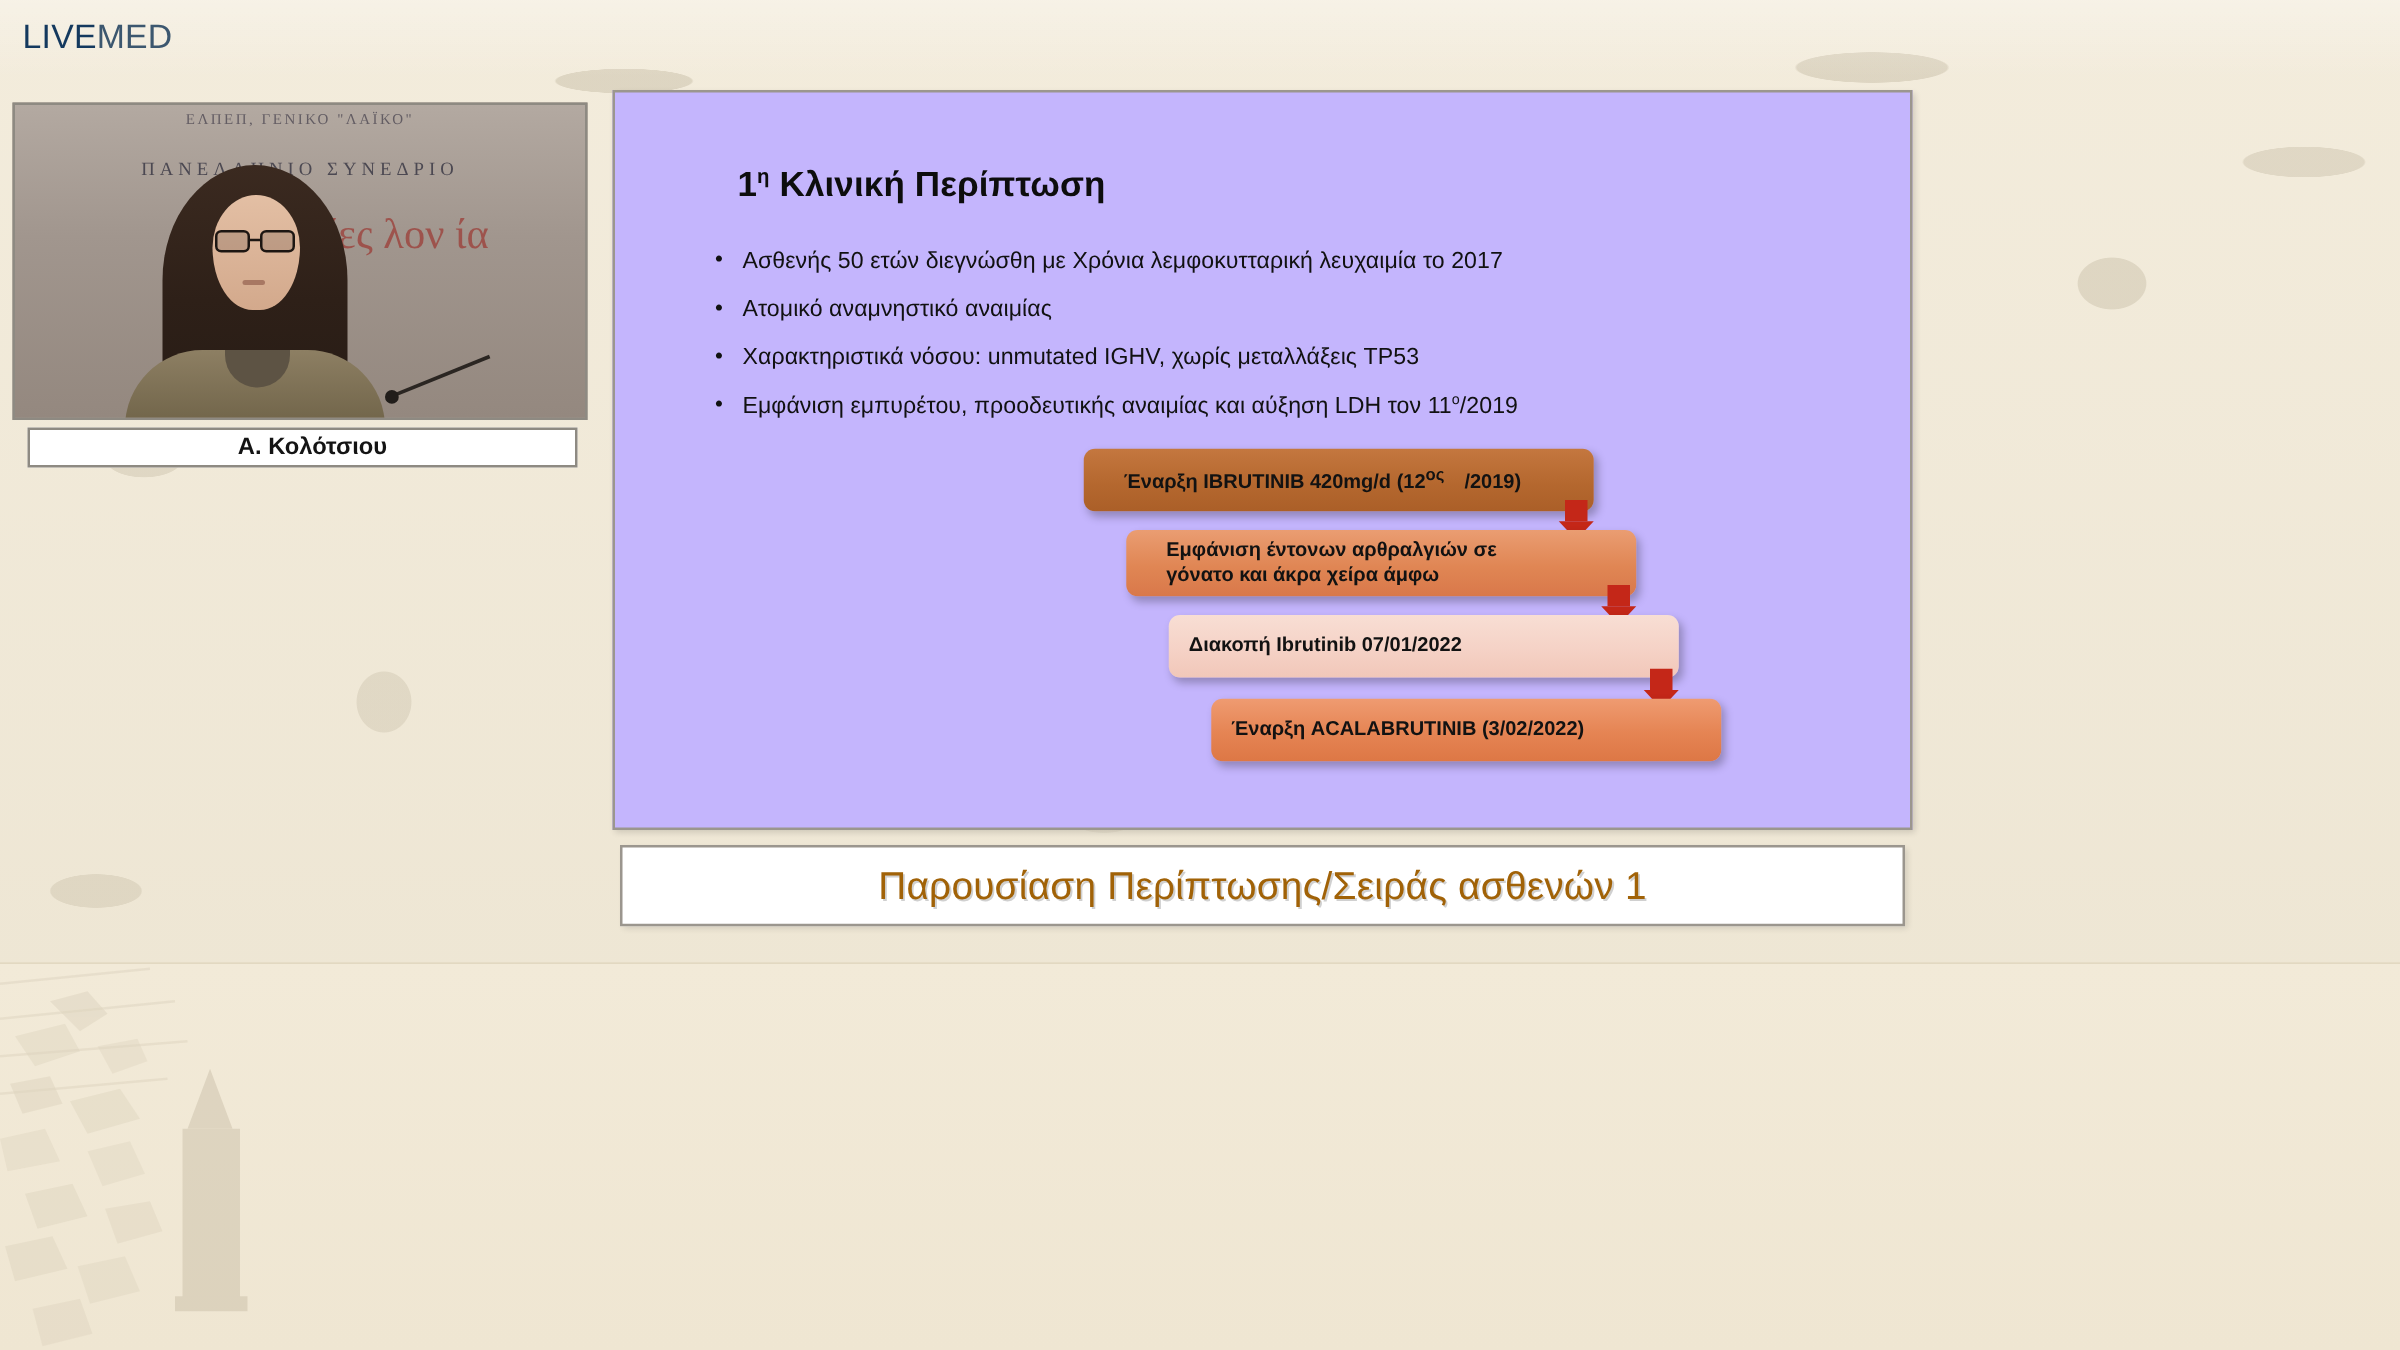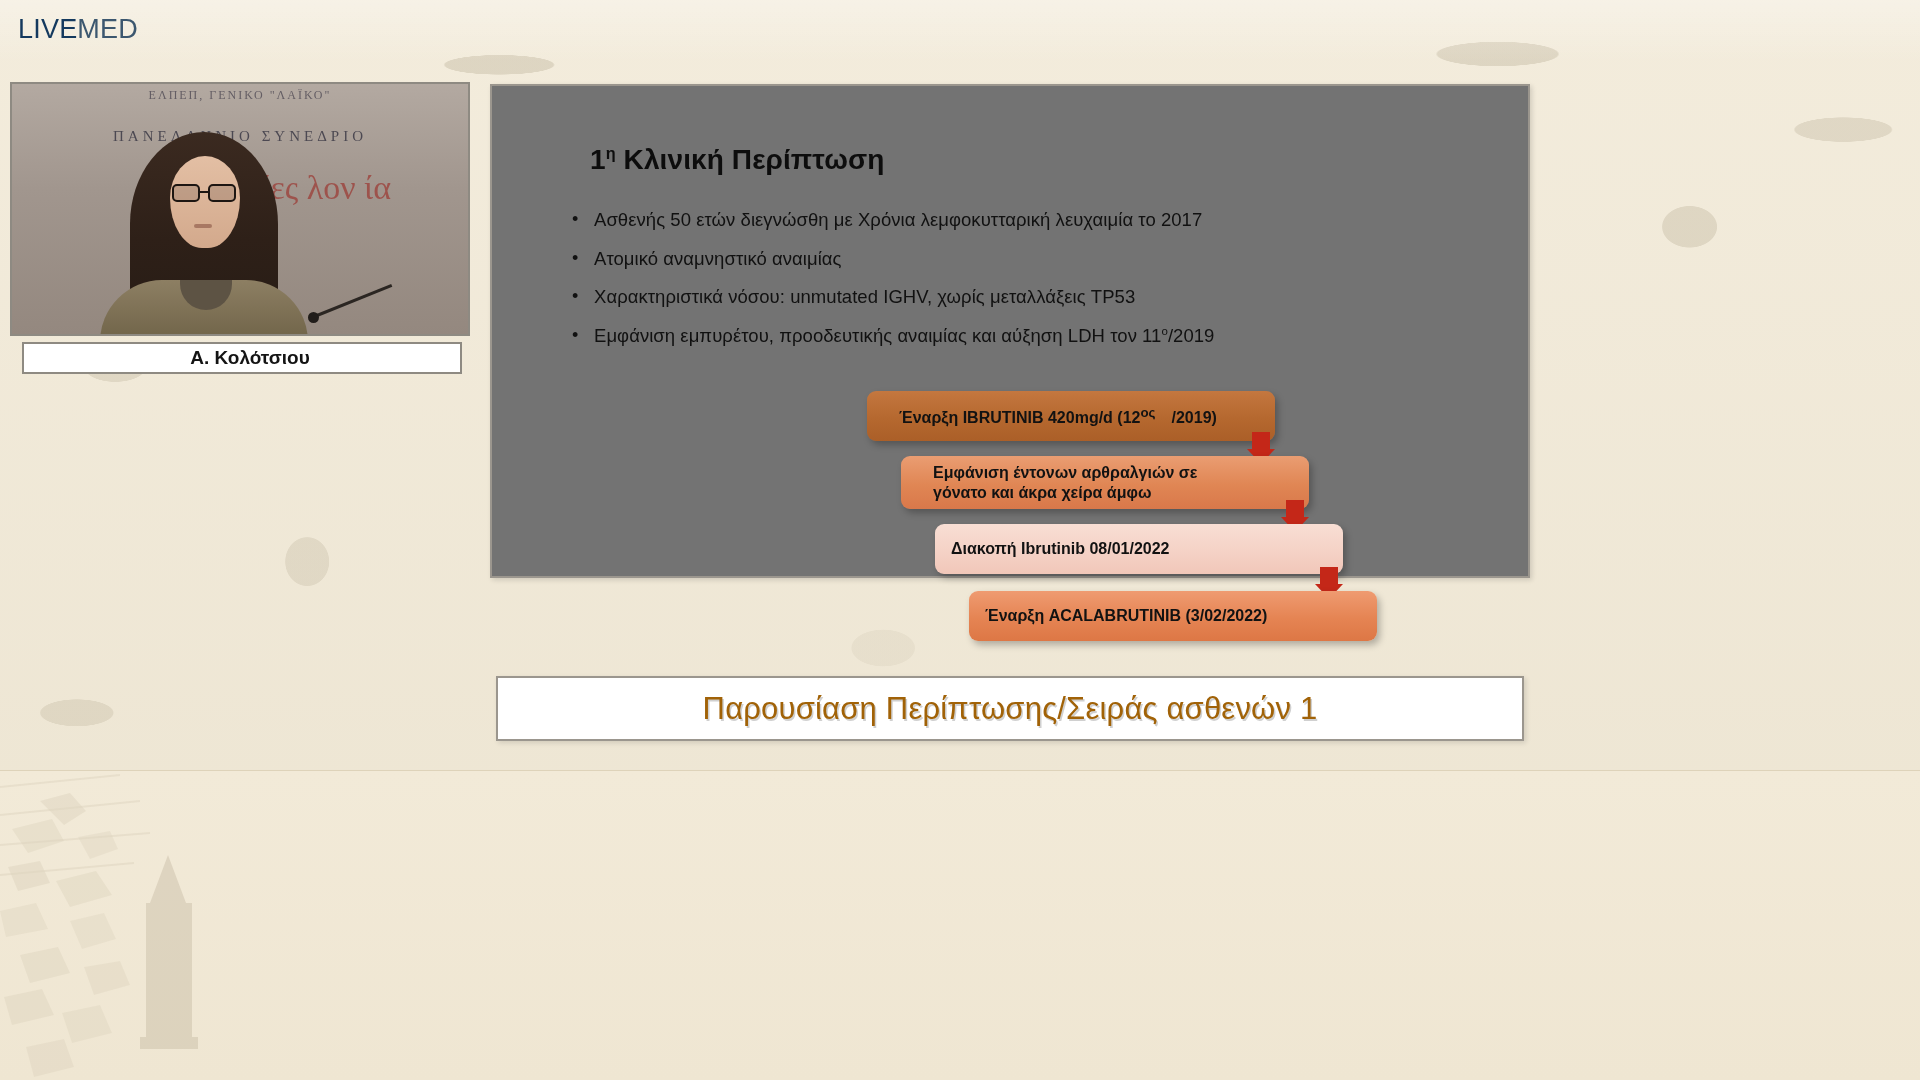--- a/index.html
+++ b/index.html
@@ -115,41 +115,41 @@
     background:#ffffff; border:2px solid #8e8a82; z-index:6;
     display:flex; align-items:center; justify-content:center;padding-left:16px;
   }
   #name-plate span {
     font-size:19px; font-weight:bold; color:#141414;
     text-shadow:1px 1px 0 rgba(255,255,255,.9);
   }
 
   
   #slide {
-    position:absolute; left:490px; top:84px; width:1040px; height:494px;
-    background:#737373; border:2px solid #9b968e; z-index:5;
+    position:absolute; left:490px; top:72px; width:1040px; height:592px;
+    background:#c4b5fd; border:2px solid #9b968e; z-index:5;
     box-shadow:2px 2px 5px rgba(0,0,0,.14);
   }
   #slide-title {
     position:absolute; left:98px; top:58px;
     font-size:28px; font-weight:bold; color:#0d0d0d; letter-spacing:.1px;
   }
   #slide-title sup { font-size:.58em; vertical-align:super; font-weight:bold; }
 
   #bullets { position:absolute; left:80px; top:122px; width:900px; }
   .bullet {
     display:flex; align-items:flex-start;
     font-size:18.5px; color:#111; line-height:1.28; margin-bottom:15px;
     letter-spacing:.05px;
   }
   .bullet .dot { width:22px; flex:0 0 22px; text-align:left; font-size:18px; }
   .bullet sup { font-size:.62em; vertical-align:super; }
 
   
-  #flow { position:absolute; left:0; top:0; width:1040px; height:592px;margin-top:20px; }
+  #flow { position:absolute; left:0; top:0; width:1040px; height:592px; }
   .fbox {
     position:absolute; border-radius:9px;
     display:flex; align-items:center;
     box-shadow:3px 4px 7px rgba(0,0,0,.26);
   }
   .fbox span {
     font-size:16px; font-weight:bold; color:#121212;
     padding-left:16px; line-height:1.22;
   }
   #fbox1 {
@@ -269,21 +269,21 @@
 
     <div class="fbox" id="fbox2">
       <span><span>Εμφάνιση έντονων αρθραλγιών σε</span><br><span>γόνατο και άκρα χείρα άμφω</span></span>
     </div>
     <div class="farrow" id="farrow2">
       <div class="stem"></div>
       <div class="head"></div>
     </div>
 
     <div class="fbox" id="fbox3">
-      <span>Διακοπή Ibrutinib 08/01/2022</span>
+      <span>Διακοπή Ibrutinib 07/01/2022</span>
     </div>
     <div class="farrow" id="farrow3">
       <div class="stem"></div>
       <div class="head"></div>
     </div>
 
     <div class="fbox" id="fbox4">
       <span>Έναρξη ACALABRUTINIB (3/02/2022)</span>
     </div>
   </div>

